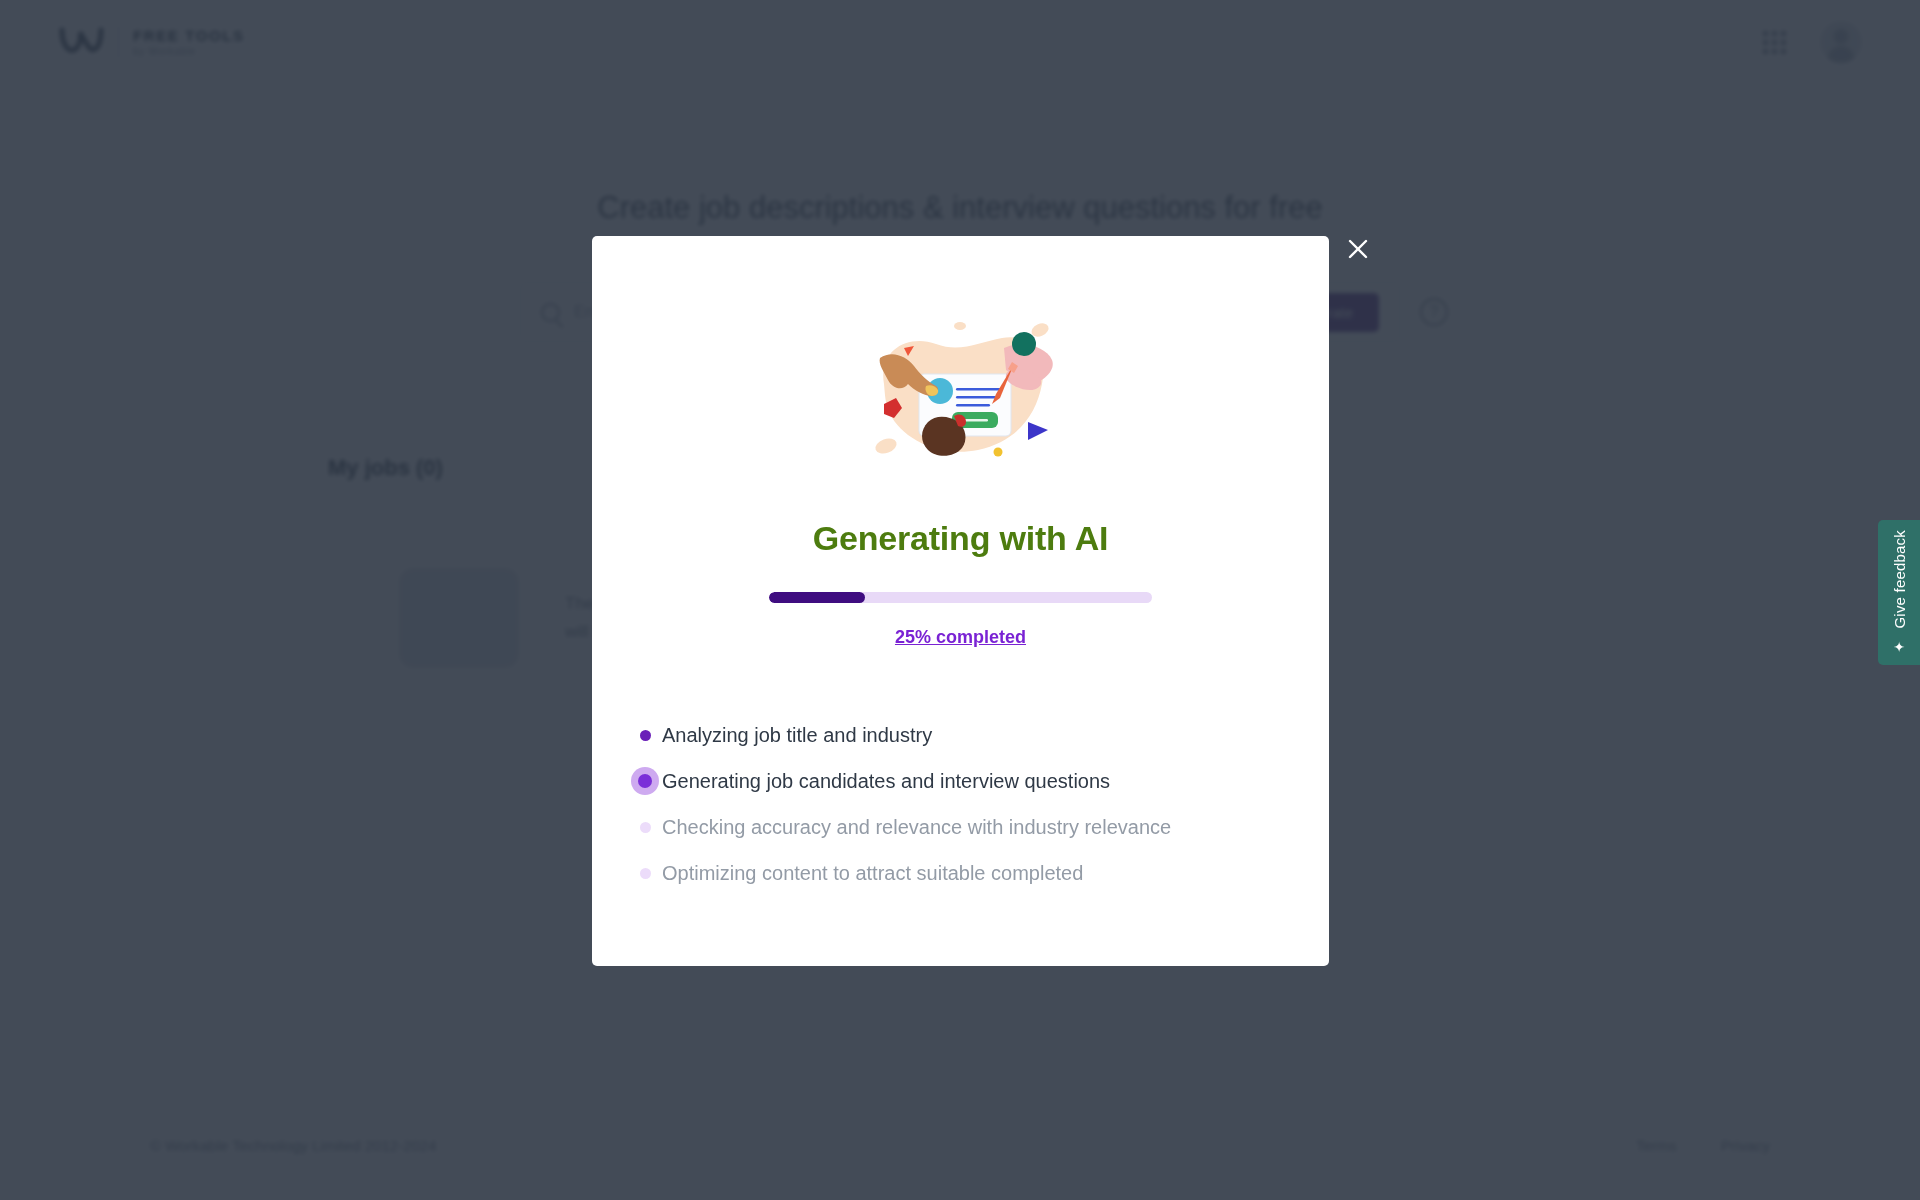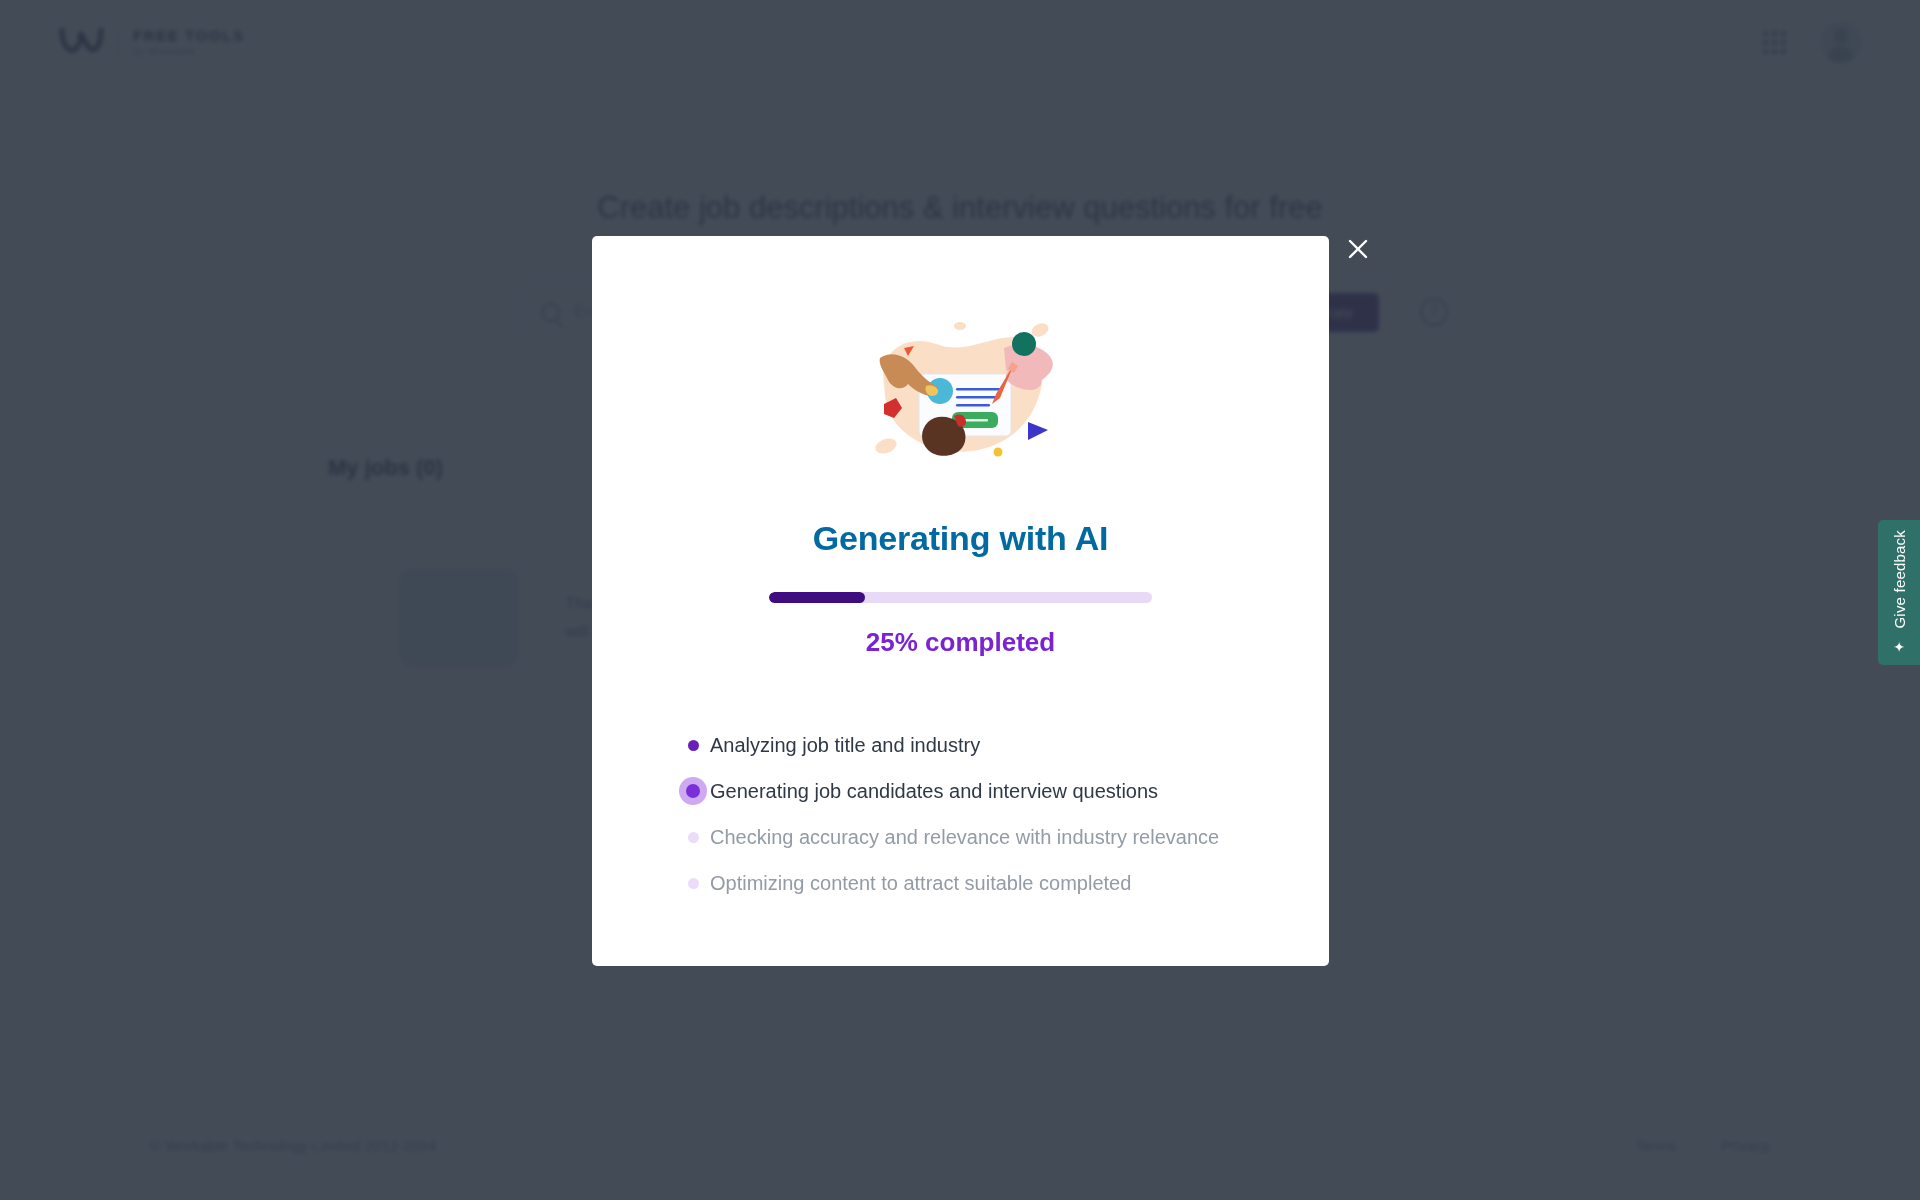--- a/index.html
+++ b/index.html
@@ -178,47 +178,47 @@
   #close-btn svg { display: block; }
 
   .illus-wrap {
     margin-top: 76px;
     width: 210px; height: 165px;
   }
   .illus-wrap svg { display: block; width: 210px; height: 165px; }
 
   .modal-title {
     margin-top: 42px;
-    font-size: 34px; font-weight: 700; color: #0369a1;
+    font-size: 34px; font-weight: 700; color: #4d7c0f;
     letter-spacing: -0.2px;
   }
 
   .progress-track {
     margin-top: 34px;
     width: 383px; height: 11px;
     background: #e8d9f7;
     border-radius: 6px;
     overflow: hidden;
   }
   .progress-fill {
     height: 100%;
     width: 25%;
     background: #3f0d80;
     border-radius: 6px;
   }
 
   .progress-label {
     margin-top: 24px;
-    font-size: 26px; font-weight: 700; color: #7a22d4;
+    font-size: 18px; font-weight: 700; color: #7a22d4; text-decoration: underline;
   }
 
   .steps {
     margin-top: 64px;
     width: 100%;
-    padding-left: 84px;
+    padding-left: 36px;
     display: flex; flex-direction: column;
   }
   .step {
     display: flex; align-items: center;
     height: 46px; gap: 0;
   }
   .step-dot-box {
     width: 34px; flex: none;
     display: flex; align-items: center; justify-content: center;
   }

